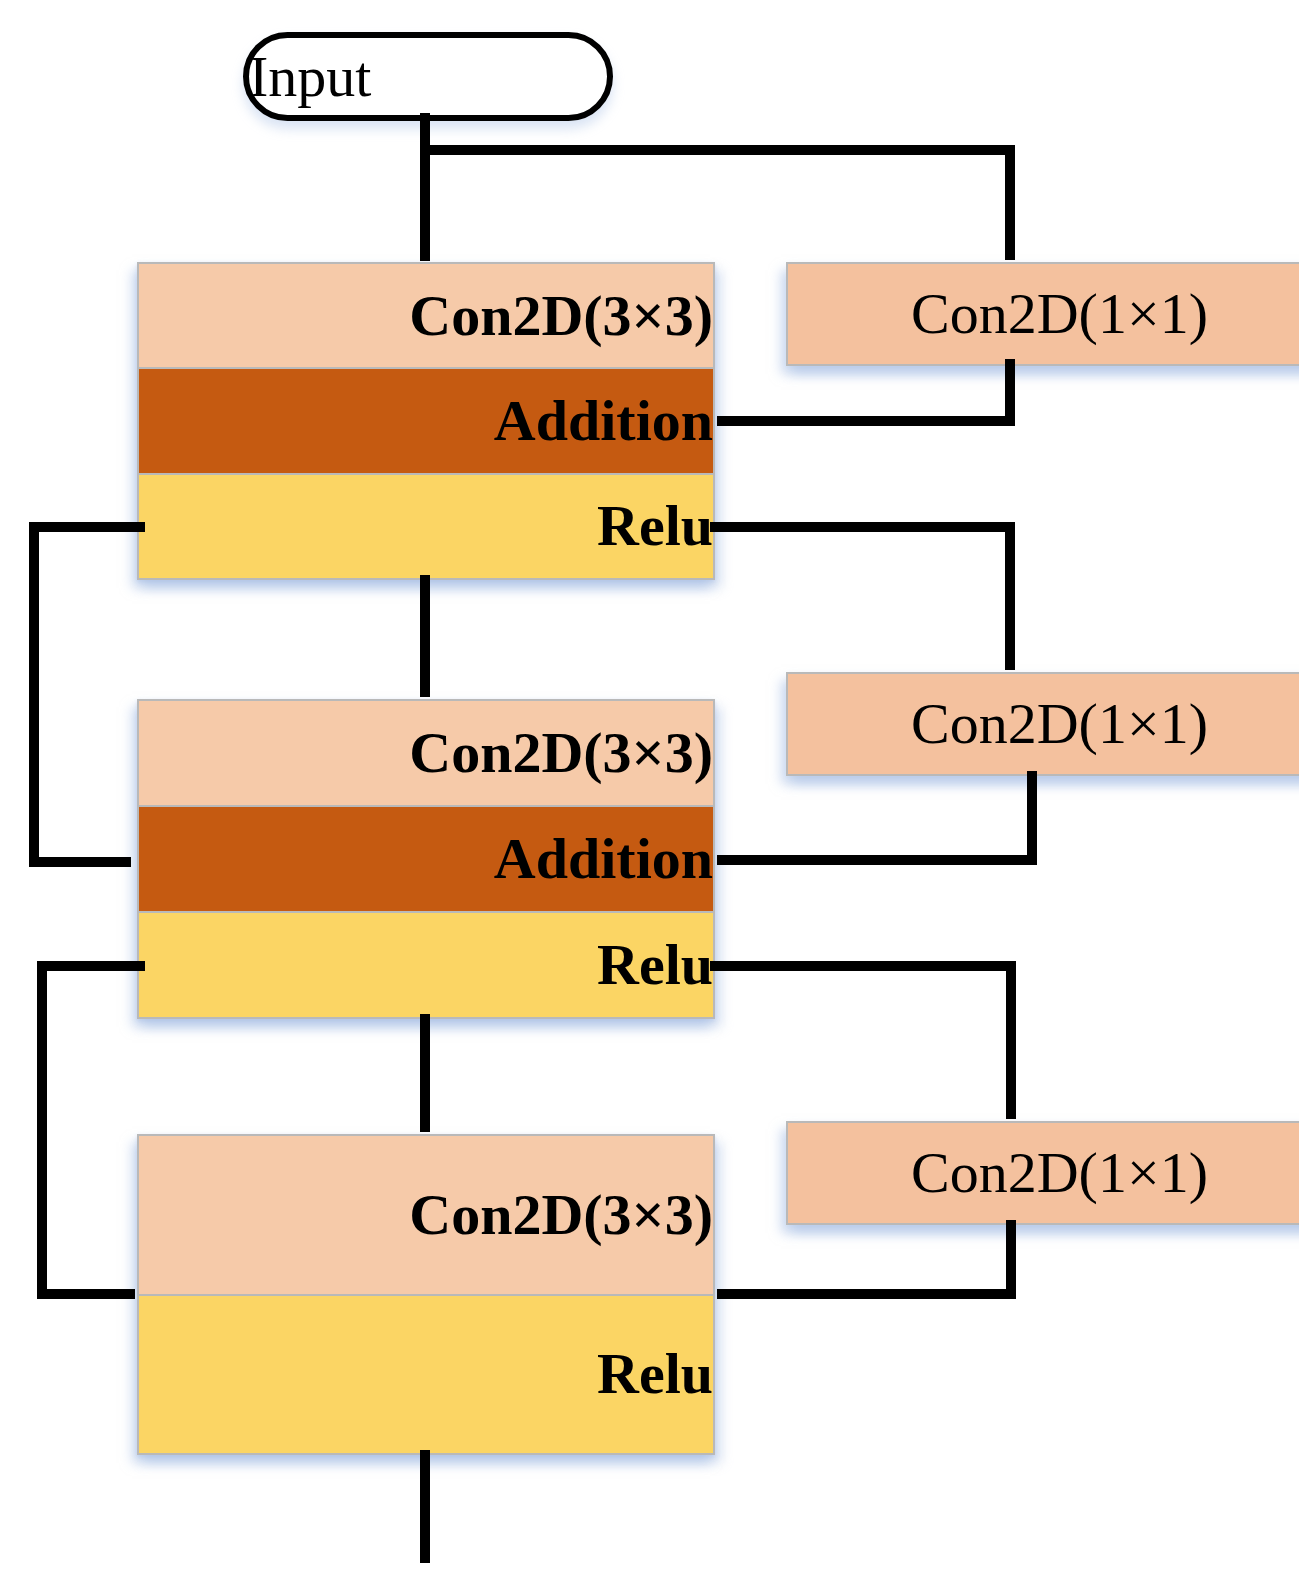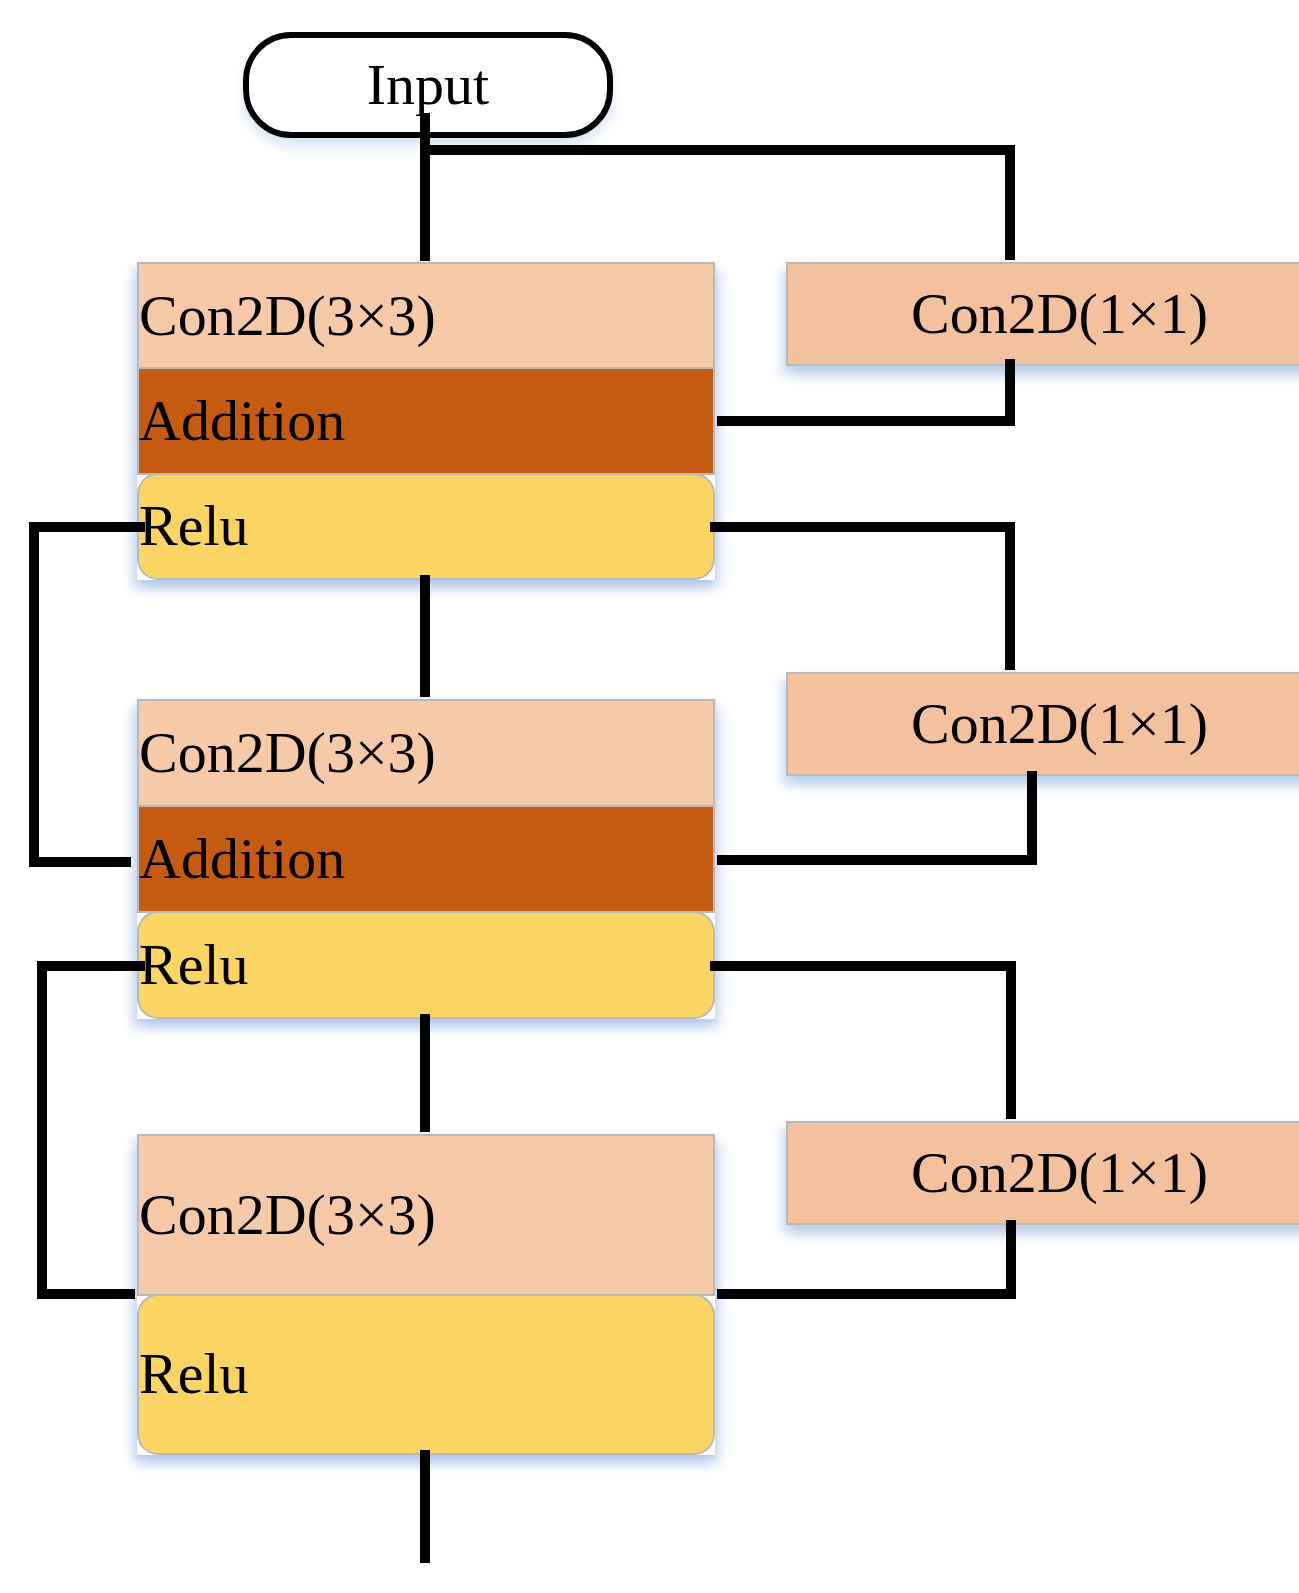--- a/index.html
+++ b/index.html
@@ -14,26 +14,26 @@
     background: var(--background, #ffffff);
     font-family: "Liberation Serif", "DejaVu Serif", serif;
     color: #000000;
     overflow: hidden;
   }
 
   
   .input-node {
     position: absolute;
     left: 243px; top: 32px;
-    width: 370px; height: 106px;
+    width: 370px; height: 89px;
     background: var(--node-fill, #fff);
     border: 6px solid var(--node-border, #000);
     border-radius: 48px;
     box-sizing: border-box;
-    display: flex; align-items: center; justify-content: center;
+    display: flex; align-items: center; justify-content: flex-start;
     font-size: 58px;
     line-height: 1;
     box-shadow: 0 8px 12px rgba(163,187,227,0.40);
   }
 
   
   .res-block {
     position: absolute;
     left: 137px; width: 578px;
     display: flex; flex-direction: column;
@@ -42,28 +42,29 @@
                  0 2px 4px rgba(163,187,227,0.35);
   }
   .res-block-1 { top: 262px; height: 318px; }
   .res-block-2 { top: 699px; height: 320px; }
   .res-block-3 { top: 1134px; height: 321px; }
 
   .band {
     flex: 1 1 0;
     border: 2px solid var(--band-border, #b9b9b9);
     box-sizing: border-box;
-    display: flex; align-items: center; justify-content: flex-start;
+    display: flex; align-items: center; justify-content: flex-end;
     font-size: 58px;
     line-height: 1;
+    font-weight: bold;
   }
   .band + .band { margin-top: -2px; }
   .band-conv { background: var(--conv3x3-fill, #f6caa9); }
   .band-add  { background: var(--addition-fill, #c55a11); }
-  .band-relu { background: var(--relu-fill, #fbd564); border-radius: 21px; }
+  .band-relu { background: var(--relu-fill, #fbd564); }
 
   
   .side-block {
     position: absolute;
     left: 786px; width: 547px; height: 104px;
     background: var(--conv1x1-fill, #f4c19e);
     border: 2px solid var(--band-border, #b9b9b9);
     box-sizing: border-box;
     display: flex; align-items: center; justify-content: center;
     font-size: 58px;

